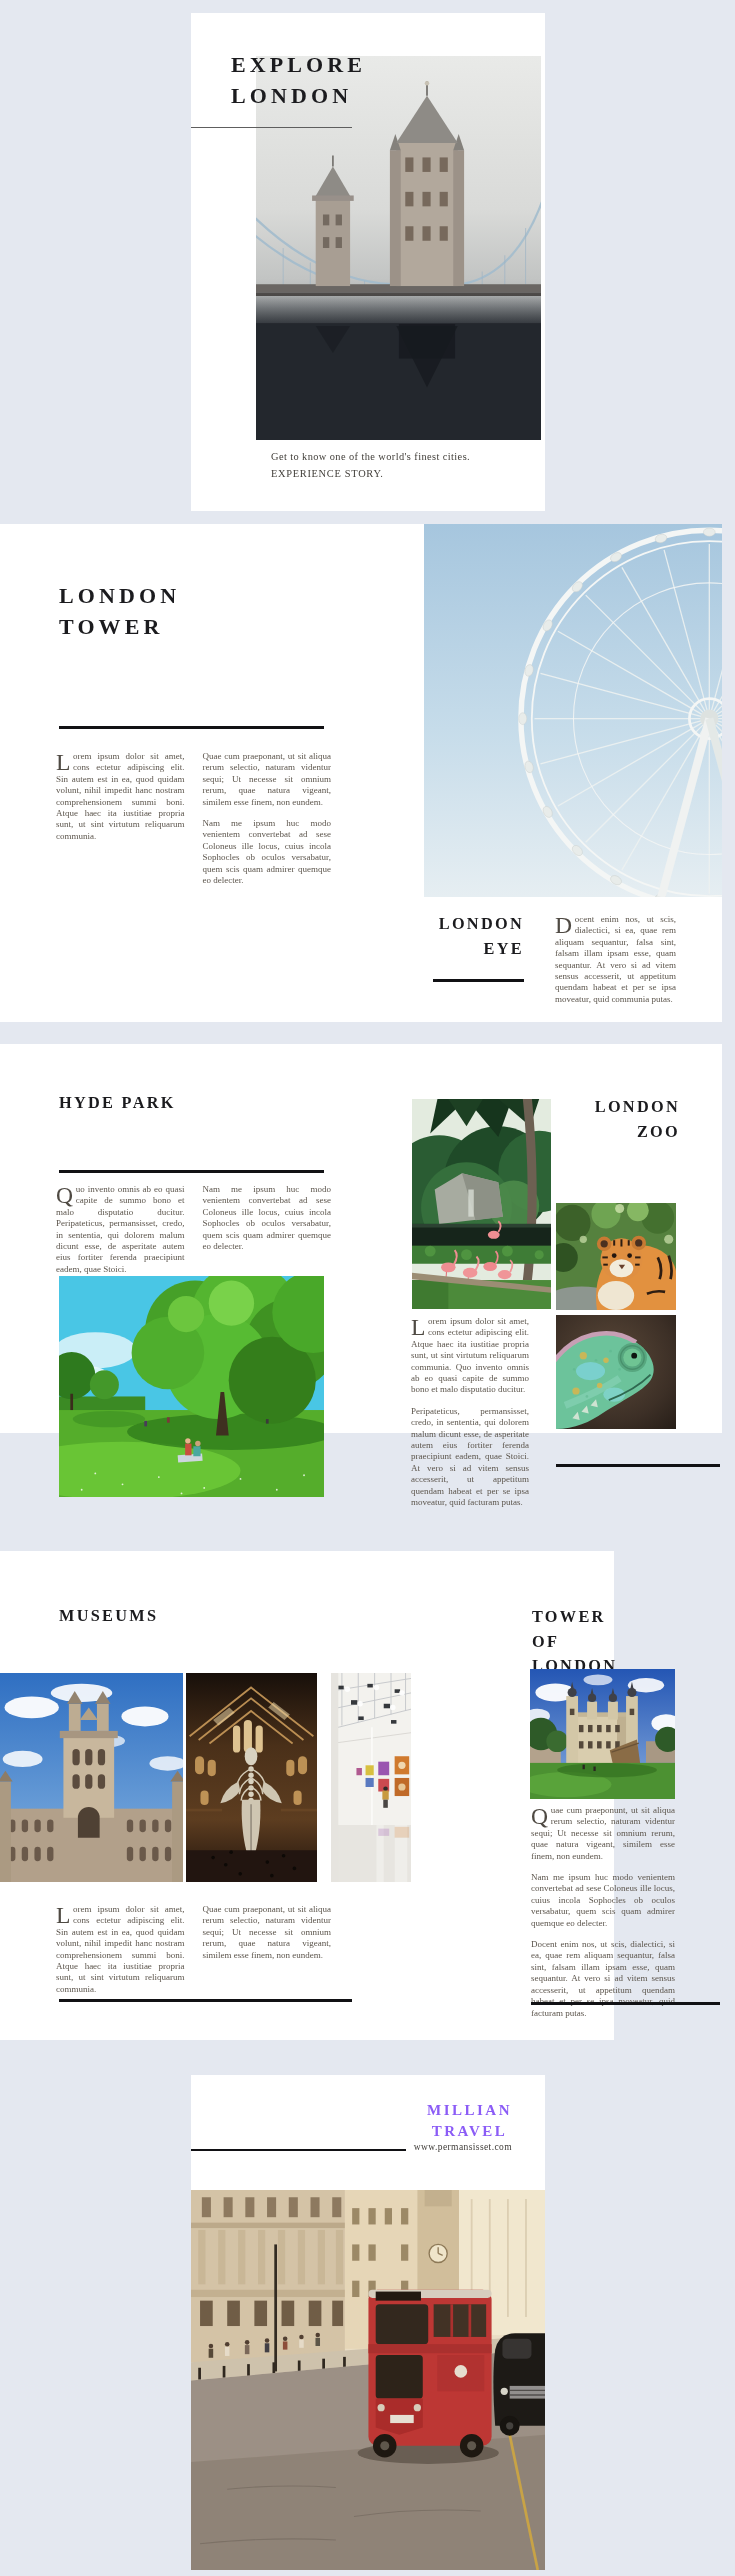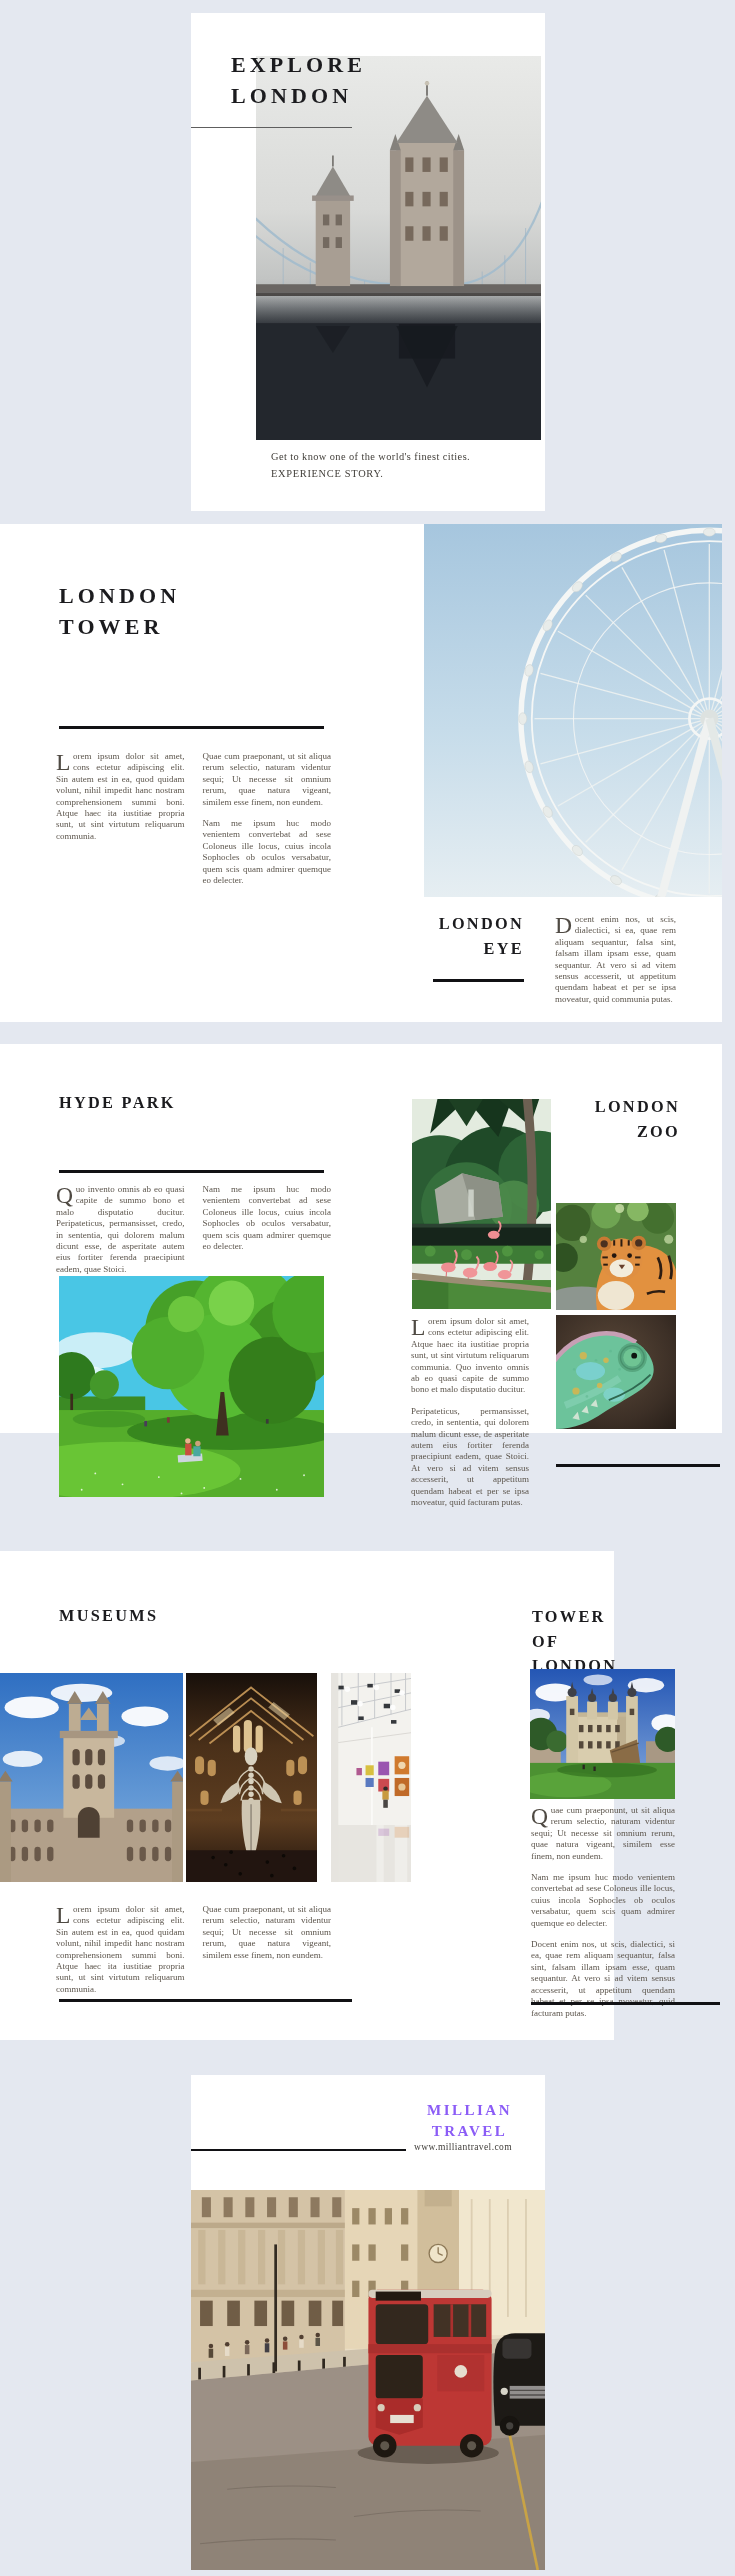--- a/index.html
+++ b/index.html
@@ -681,21 +681,21 @@
   </div>
   <div class="abs rule-thick p4-rule2"></div>
 </section>
 
 <section class="page" id="page5">
   <div class="abs brand p5-brand">
     <div>MILLIAN</div>
     <div>TRAVEL</div>
   </div>
   <div class="abs p5-rule"></div>
-  <div class="abs site p5-site">www.milliantravel.com</div>
+  <div class="abs site p5-site">www.permansisset.com</div>
   <svg class="abs p5-img" viewBox="0 0 391 419" preserveAspectRatio="none" aria-label="London street with red double-decker bus">
     <rect width="391" height="419" fill="#ece2cc"></rect>
     <rect x="0" y="0" width="170" height="190" fill="#d5c6ac"></rect>
     <rect x="0" y="36" width="170" height="6" fill="#bcab8e"></rect>
     <rect x="0" y="110" width="170" height="8" fill="#c3b294"></rect>
     <g fill="#c9b99c">
       <rect x="8" y="44" width="8" height="60"></rect>
         <rect x="30" y="44" width="8" height="60"></rect>
         <rect x="52" y="44" width="8" height="60"></rect>
       <rect x="74" y="44" width="8" height="60"></rect>

